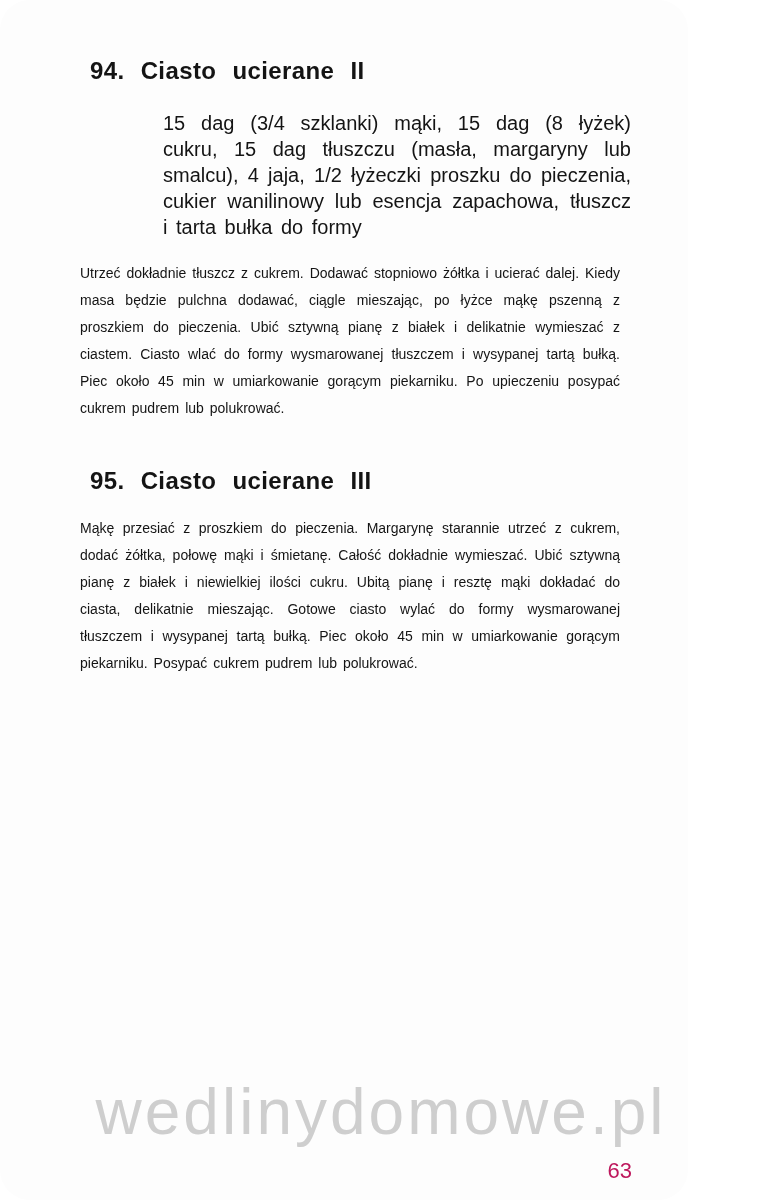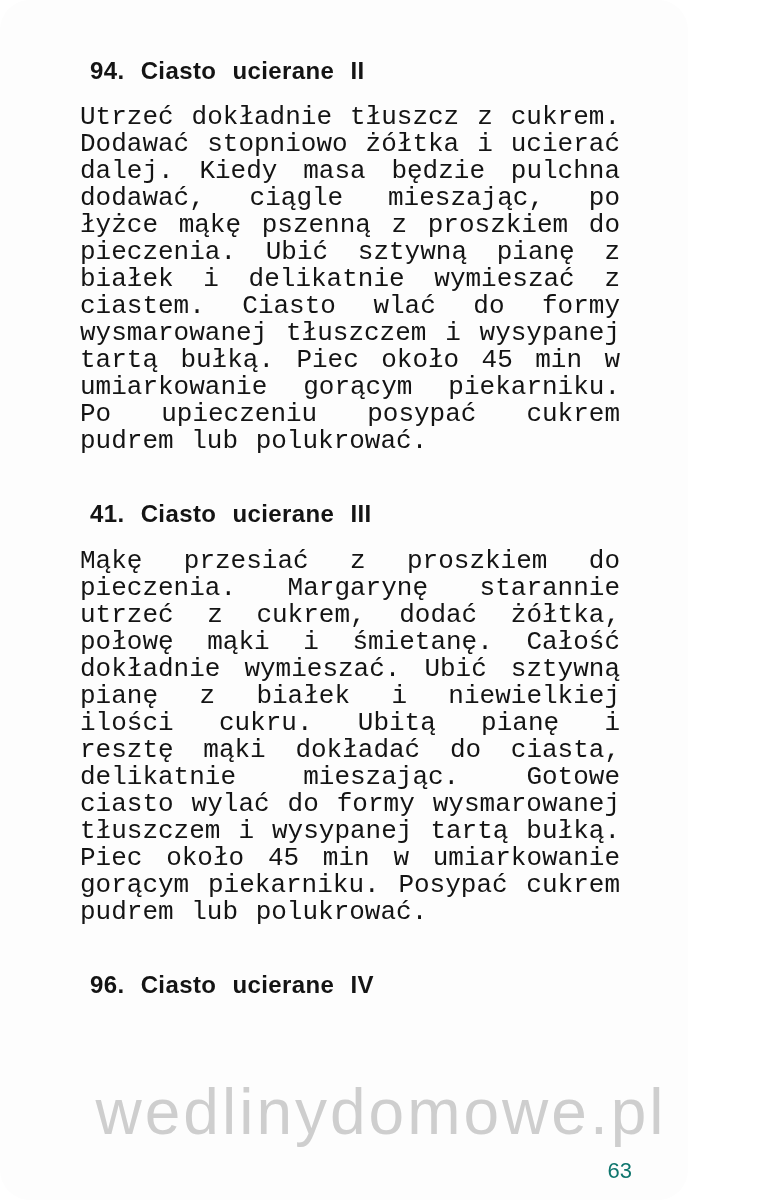--- a/index.html
+++ b/index.html
@@ -32,63 +32,62 @@
   }
   .ingredients {
     margin: 26px 57px 0 163px;
     font-size: 20px;
     line-height: 26px;
     text-align: justify;
     word-spacing: 3px;
   }
   .body-text {
     margin: 20px 68px 0 80px;
-    font-size: 26px;
+    font-size: 14px;
     line-height: 27px;
     text-align: justify;
     word-spacing: 2px;
-    font-family: Liberation Mono, monospace;
   }
   .watermark {
     position: absolute;
     left: -24px;
     top: 1075px;
     width: 810px;
     text-align: center;
     font-size: 64px;
     letter-spacing: 3px;
     color: #8f8f8f;
     opacity: 0.42;
     white-space: nowrap;
     pointer-events: none;
   }
   .page-number {
     position: absolute;
     right: 56px;
     bottom: 16px;
     font-size: 22px;
-    color: #0f766e;
+    color: #be185d;
   }
 </style>
 </head>
 <body>
 
 <div class="page">
 
   <section class="recipe">
     <h2 class="recipe-title">94. Ciasto ucierane II</h2>
+    <p class="ingredients">15 dag (3/4 szklanki) mąki, 15 dag (8 łyżek) cukru, 15 dag tłuszczu (masła, margaryny lub smalcu), 4 jaja, 1/2 łyżeczki proszku do pieczenia, cukier wanilinowy lub esencja zapachowa, tłuszcz i tarta bułka do formy</p>
     <p class="body-text">Utrzeć dokładnie tłuszcz z cukrem. Dodawać stopniowo żółtka i ucierać dalej. Kiedy masa będzie pulchna dodawać, ciągle mieszając, po łyżce mąkę pszenną z proszkiem do pieczenia. Ubić sztywną pianę z białek i delikatnie wymieszać z ciastem. Ciasto wlać do formy wysmarowanej tłuszczem i wysypanej tartą bułką. Piec około 45 min w umiarkowanie gorącym piekarniku. Po upieczeniu posypać cukrem pudrem lub polukrować.</p>
   </section>
 
   <section class="recipe">
-    <h2 class="recipe-title">41. Ciasto ucierane III</h2>
+    <h2 class="recipe-title">95. Ciasto ucierane III</h2>
     <p class="body-text">Mąkę przesiać z proszkiem do pieczenia. Margarynę starannie utrzeć z cukrem, dodać żółtka, połowę mąki i śmietanę. Całość dokładnie wymieszać. Ubić sztywną pianę z białek i niewielkiej ilości cukru. Ubitą pianę i resztę mąki dokładać do ciasta, delikatnie mieszając. Gotowe ciasto wylać do formy wysmarowanej tłuszczem i wysypanej tartą bułką. Piec około 45 min w umiarkowanie gorącym piekarniku. Posypać cukrem pudrem lub polukrować.</p>
   </section>
 
   <section class="recipe">
-    <h2 class="recipe-title">96. Ciasto ucierane IV</h2>
   </section>
 
   <div class="watermark">wedlinydomowe.pl</div>
 
   <div class="page-number">63</div>
 
 </div>
 
 </body></html>

